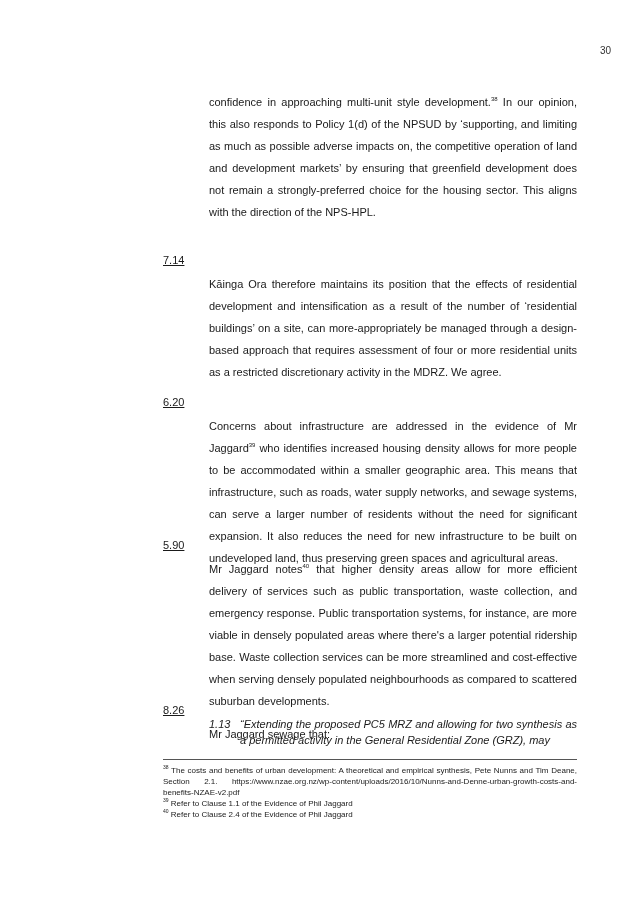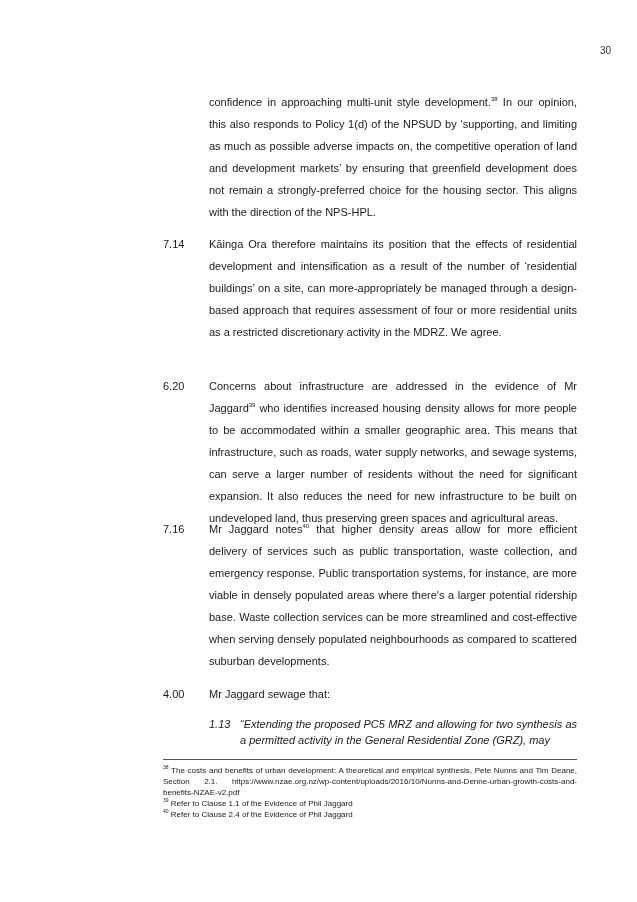--- a/index.html
+++ b/index.html
@@ -2,22 +2,22 @@
 <html><head>
 <meta charset="utf-8">
 <style>
   html, body { margin: 0; padding: 0; background: #ffffff; }
   body { width: 637px; height: 902px; position: relative; overflow: hidden;
          font-family: "Liberation Sans", sans-serif; color: #1a1a1a; }
   .page-num { position: absolute; top: 45px; left: 600px; font-size: 10px; color: #333; }
   .cont { position: absolute; left: 209px; width: 368px; text-align: justify;
           line-height: 22px; font-size: 11px; }
   .para { position: absolute; left: 163px; width: 414px; font-size: 11px; line-height: 22px; }
-  .para .num { position: absolute; left: 0; top: 0; width: 46px; }
-  .para .txt { position: absolute; left: 46px; width: 368px; text-align: justify; }
+  .para .num { position: absolute; left: 0; top: 16px; width: 46px; text-decoration: underline; }
+  .para .txt { position: absolute; left: 46px; width: 368px; text-align: justify; margin-top: 40px; }
   .quote { position: absolute; left: 209px; width: 368px; font-size: 11px; line-height: 16px; font-style: italic; }
   .quote .qnum { position: absolute; left: 0; top: 0; }
   .quote .qtxt { position: absolute; left: 31px; width: 337px; text-align: justify; }
   sup { font-size: 6px; vertical-align: super; line-height: 0; }
   .rule { position: absolute; left: 163px; width: 414px; top: 759px; height: 0; border-top: 1px solid #555; }
   .footnotes { position: absolute; left: 163px; width: 414px; top: 765px; font-size: 8px; line-height: 11px; }
   .fn { text-align: justify; }
   .fn sup { font-size: 5px; }
 </style>
 </head>
@@ -33,26 +33,26 @@
   <span class="num">7.14</span>
   <span class="txt">Kāinga Ora therefore maintains its position that the effects of residential development and intensification as a result of the number of ‘residential buildings’ on a site, can more-appropriately be managed through a design-based approach that requires assessment of four or more residential units as a restricted discretionary activity in the MDRZ. We agree.</span>
 </div>
 
 <div class="para" style="top:375px;">
   <span class="num">6.20</span>
   <span class="txt"><span>Concerns about infrastructure are addressed in the evidence of Mr Jaggard</span><sup>39</sup><span> who identifies increased housing density allows for more people to be accommodated within a smaller geographic area. This means that infrastructure, such as roads, water supply networks, and sewage systems, can serve a larger number of residents without the need for significant expansion. It also reduces the need for new infrastructure to be built on undeveloped land, thus preserving green spaces and agricultural areas.</span></span>
 </div>
 
 <div class="para" style="top:518px;">
-  <span class="num">7.16</span>
+  <span class="num">5.90</span>
   <span class="txt"><span>Mr Jaggard notes</span><sup>40</sup><span> that higher density areas allow for more efficient delivery of services such as public transportation, waste collection, and emergency response. Public transportation systems, for instance, are more viable in densely populated areas where there's a larger potential ridership base. Waste collection services can be more streamlined and cost-effective when serving densely populated neighbourhoods as compared to scattered suburban developments.</span></span>
 </div>
 
 <div class="para" style="top:683px;">
-  <span class="num">4.00</span>
+  <span class="num">8.26</span>
   <span class="txt">Mr Jaggard sewage that:</span>
 </div>
 
 <div class="quote" style="top:716px;">
   <span class="qnum">1.13</span>
   <span class="qtxt">“Extending the proposed PC5 MRZ and allowing for two synthesis as a permitted activity in the General Residential Zone (GRZ), may</span>
 </div>
 
 <div class="rule"></div>
 

